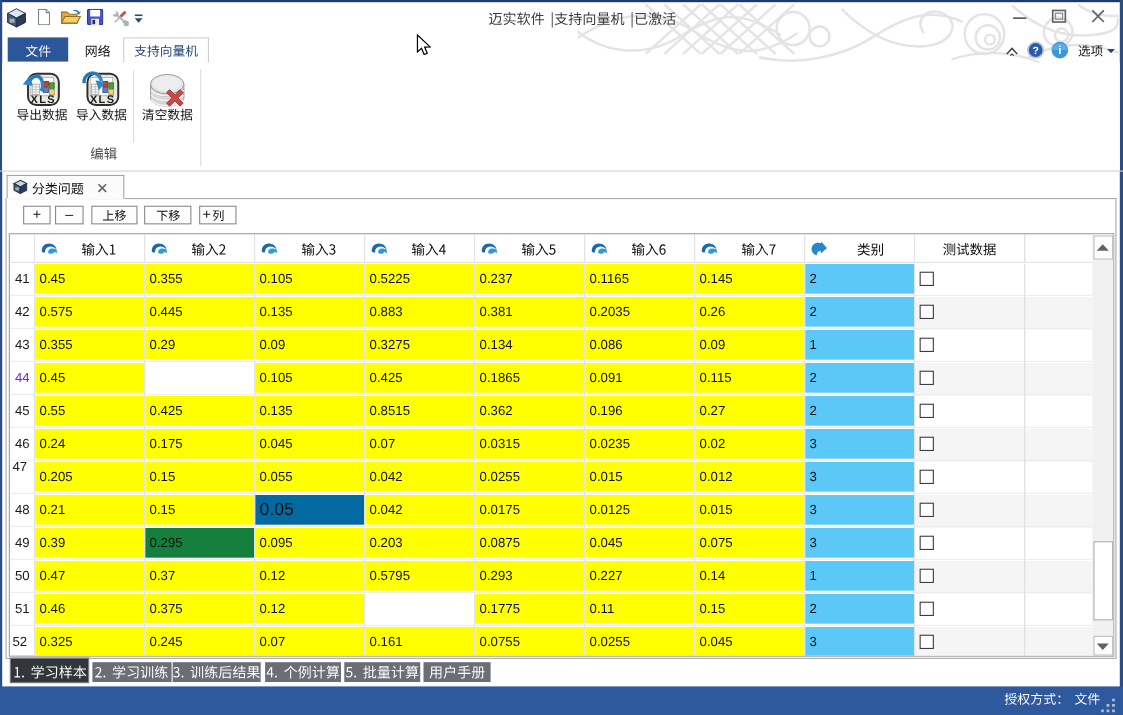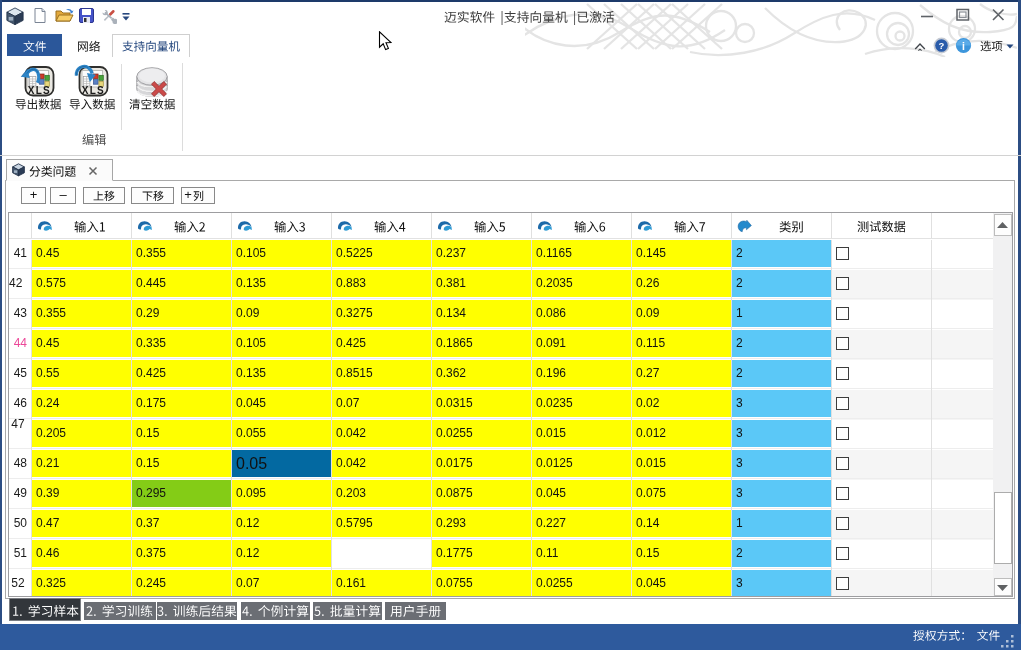--- a/index.html
+++ b/index.html
@@ -332,21 +332,21 @@
     <div class="a" style="left:32px;top:240px;width:99px;height:27px;background:#ffff00;font-size:12px;color:#111;padding-left:4px;line-height:27px">0.45</div>
     <div class="a" style="left:132px;top:240px;width:99px;height:27px;background:#ffff00;font-size:12px;color:#111;padding-left:4px;line-height:27px">0.355</div>
     <div class="a" style="left:232px;top:240px;width:99px;height:27px;background:#ffff00;font-size:12px;color:#111;padding-left:4px;line-height:27px">0.105</div>
     <div class="a" style="left:332px;top:240px;width:99px;height:27px;background:#ffff00;font-size:12px;color:#111;padding-left:4px;line-height:27px">0.5225</div>
     <div class="a" style="left:432px;top:240px;width:99px;height:27px;background:#ffff00;font-size:12px;color:#111;padding-left:4px;line-height:27px">0.237</div>
     <div class="a" style="left:532px;top:240px;width:99px;height:27px;background:#ffff00;font-size:12px;color:#111;padding-left:4px;line-height:27px">0.1165</div>
     <div class="a" style="left:632px;top:240px;width:99px;height:27px;background:#ffff00;font-size:12px;color:#111;padding-left:4px;line-height:27px">0.145</div>
     <div class="a" style="left:732px;top:240px;width:99px;height:27px;background:#5bc8f7;font-size:12px;color:#111;padding-left:4px;line-height:27px">2</div>
     <div class="a" style="left:836px;top:247px;width:13px;height:13px;background:#fff;border:1.5px solid #3c3c3c"></div>
     <div class="a" style="left:9px;top:268px;width:984px;height:1px;background:#ededed"></div>
-    <div class="a" style="left:9px;top:270px;width:22px;height:30px;font-size:12px;color:#1a1a1a;text-align:left;padding-right:4px;line-height:27px">42</div>
+    <div class="a" style="left:9px;top:270px;width:22px;height:30px;font-size:12px;color:#1a1a1a;text-align:right;padding-right:4px;line-height:27px">42</div>
     <div class="a" style="left:832px;top:270px;width:99px;height:30px;background:#f5f5f5"></div>
     <div class="a" style="left:932px;top:270px;width:61px;height:30px;background:#f5f5f5"></div>
     <div class="a" style="left:32px;top:270px;width:99px;height:27px;background:#ffff00;font-size:12px;color:#111;padding-left:4px;line-height:27px">0.575</div>
     <div class="a" style="left:132px;top:270px;width:99px;height:27px;background:#ffff00;font-size:12px;color:#111;padding-left:4px;line-height:27px">0.445</div>
     <div class="a" style="left:232px;top:270px;width:99px;height:27px;background:#ffff00;font-size:12px;color:#111;padding-left:4px;line-height:27px">0.135</div>
     <div class="a" style="left:332px;top:270px;width:99px;height:27px;background:#ffff00;font-size:12px;color:#111;padding-left:4px;line-height:27px">0.883</div>
     <div class="a" style="left:432px;top:270px;width:99px;height:27px;background:#ffff00;font-size:12px;color:#111;padding-left:4px;line-height:27px">0.381</div>
     <div class="a" style="left:532px;top:270px;width:99px;height:27px;background:#ffff00;font-size:12px;color:#111;padding-left:4px;line-height:27px">0.2035</div>
     <div class="a" style="left:632px;top:270px;width:99px;height:27px;background:#ffff00;font-size:12px;color:#111;padding-left:4px;line-height:27px">0.26</div>
     <div class="a" style="left:732px;top:270px;width:99px;height:27px;background:#5bc8f7;font-size:12px;color:#111;padding-left:4px;line-height:27px">2</div>
@@ -358,25 +358,24 @@
     <div class="a" style="left:32px;top:300px;width:99px;height:27px;background:#ffff00;font-size:12px;color:#111;padding-left:4px;line-height:27px">0.355</div>
     <div class="a" style="left:132px;top:300px;width:99px;height:27px;background:#ffff00;font-size:12px;color:#111;padding-left:4px;line-height:27px">0.29</div>
     <div class="a" style="left:232px;top:300px;width:99px;height:27px;background:#ffff00;font-size:12px;color:#111;padding-left:4px;line-height:27px">0.09</div>
     <div class="a" style="left:332px;top:300px;width:99px;height:27px;background:#ffff00;font-size:12px;color:#111;padding-left:4px;line-height:27px">0.3275</div>
     <div class="a" style="left:432px;top:300px;width:99px;height:27px;background:#ffff00;font-size:12px;color:#111;padding-left:4px;line-height:27px">0.134</div>
     <div class="a" style="left:532px;top:300px;width:99px;height:27px;background:#ffff00;font-size:12px;color:#111;padding-left:4px;line-height:27px">0.086</div>
     <div class="a" style="left:632px;top:300px;width:99px;height:27px;background:#ffff00;font-size:12px;color:#111;padding-left:4px;line-height:27px">0.09</div>
     <div class="a" style="left:732px;top:300px;width:99px;height:27px;background:#5bc8f7;font-size:12px;color:#111;padding-left:4px;line-height:27px">1</div>
     <div class="a" style="left:836px;top:307px;width:13px;height:13px;background:#fff;border:1.5px solid #3c3c3c"></div>
     <div class="a" style="left:9px;top:328px;width:984px;height:1px;background:#ededed"></div>
-    <div class="a" style="left:9px;top:330px;width:22px;height:30px;font-size:12px;color:#ec4899;text-align:right;padding-right:4px;line-height:27px">44</div>
+    <div class="a" style="left:9px;top:330px;width:22px;height:30px;font-size:12px;color:#6d28d9;text-align:right;padding-right:4px;line-height:27px">44</div>
     <div class="a" style="left:832px;top:330px;width:99px;height:30px;background:#f5f5f5"></div>
     <div class="a" style="left:932px;top:330px;width:61px;height:30px;background:#f5f5f5"></div>
     <div class="a" style="left:32px;top:330px;width:99px;height:27px;background:#ffff00;font-size:12px;color:#111;padding-left:4px;line-height:27px">0.45</div>
-    <div class="a" style="left:132px;top:330px;width:99px;height:27px;background:#ffff00;font-size:12px;color:#111;padding-left:4px;line-height:27px">0.335</div>
     <div class="a" style="left:232px;top:330px;width:99px;height:27px;background:#ffff00;font-size:12px;color:#111;padding-left:4px;line-height:27px">0.105</div>
     <div class="a" style="left:332px;top:330px;width:99px;height:27px;background:#ffff00;font-size:12px;color:#111;padding-left:4px;line-height:27px">0.425</div>
     <div class="a" style="left:432px;top:330px;width:99px;height:27px;background:#ffff00;font-size:12px;color:#111;padding-left:4px;line-height:27px">0.1865</div>
     <div class="a" style="left:532px;top:330px;width:99px;height:27px;background:#ffff00;font-size:12px;color:#111;padding-left:4px;line-height:27px">0.091</div>
     <div class="a" style="left:632px;top:330px;width:99px;height:27px;background:#ffff00;font-size:12px;color:#111;padding-left:4px;line-height:27px">0.115</div>
     <div class="a" style="left:732px;top:330px;width:99px;height:27px;background:#5bc8f7;font-size:12px;color:#111;padding-left:4px;line-height:27px">2</div>
     <div class="a" style="left:836px;top:337px;width:13px;height:13px;background:#fff;border:1.5px solid #3c3c3c"></div>
     <div class="a" style="left:9px;top:358px;width:984px;height:1px;background:#ededed"></div>
     <div class="a" style="left:9px;top:360px;width:22px;height:30px;font-size:12px;color:#1a1a1a;text-align:right;padding-right:4px;line-height:27px">45</div>
     <div class="a" style="left:832px;top:360px;width:99px;height:30px;background:#ffffff"></div>
@@ -427,21 +426,21 @@
     <div class="a" style="left:432px;top:450px;width:99px;height:27px;background:#ffff00;font-size:12px;color:#111;padding-left:4px;line-height:27px">0.0175</div>
     <div class="a" style="left:532px;top:450px;width:99px;height:27px;background:#ffff00;font-size:12px;color:#111;padding-left:4px;line-height:27px">0.0125</div>
     <div class="a" style="left:632px;top:450px;width:99px;height:27px;background:#ffff00;font-size:12px;color:#111;padding-left:4px;line-height:27px">0.015</div>
     <div class="a" style="left:732px;top:450px;width:99px;height:27px;background:#5bc8f7;font-size:12px;color:#111;padding-left:4px;line-height:27px">3</div>
     <div class="a" style="left:836px;top:457px;width:13px;height:13px;background:#fff;border:1.5px solid #3c3c3c"></div>
     <div class="a" style="left:9px;top:478px;width:984px;height:1px;background:#ededed"></div>
     <div class="a" style="left:9px;top:480px;width:22px;height:30px;font-size:12px;color:#1a1a1a;text-align:right;padding-right:4px;line-height:27px">49</div>
     <div class="a" style="left:832px;top:480px;width:99px;height:30px;background:#ffffff"></div>
     <div class="a" style="left:932px;top:480px;width:61px;height:30px;background:#ffffff"></div>
     <div class="a" style="left:32px;top:480px;width:99px;height:27px;background:#ffff00;font-size:12px;color:#111;padding-left:4px;line-height:27px">0.39</div>
-    <div class="a" style="left:132px;top:480px;width:99px;height:27px;background:#84cc16;font-size:12px;color:#111;padding-left:4px;line-height:27px">0.295</div>
+    <div class="a" style="left:132px;top:480px;width:99px;height:27px;background:#15803d;font-size:12px;color:#111;padding-left:4px;line-height:27px">0.295</div>
     <div class="a" style="left:232px;top:480px;width:99px;height:27px;background:#ffff00;font-size:12px;color:#111;padding-left:4px;line-height:27px">0.095</div>
     <div class="a" style="left:332px;top:480px;width:99px;height:27px;background:#ffff00;font-size:12px;color:#111;padding-left:4px;line-height:27px">0.203</div>
     <div class="a" style="left:432px;top:480px;width:99px;height:27px;background:#ffff00;font-size:12px;color:#111;padding-left:4px;line-height:27px">0.0875</div>
     <div class="a" style="left:532px;top:480px;width:99px;height:27px;background:#ffff00;font-size:12px;color:#111;padding-left:4px;line-height:27px">0.045</div>
     <div class="a" style="left:632px;top:480px;width:99px;height:27px;background:#ffff00;font-size:12px;color:#111;padding-left:4px;line-height:27px">0.075</div>
     <div class="a" style="left:732px;top:480px;width:99px;height:27px;background:#5bc8f7;font-size:12px;color:#111;padding-left:4px;line-height:27px">3</div>
     <div class="a" style="left:836px;top:487px;width:13px;height:13px;background:#fff;border:1.5px solid #3c3c3c"></div>
     <div class="a" style="left:9px;top:508px;width:984px;height:1px;background:#ededed"></div>
     <div class="a" style="left:9px;top:510px;width:22px;height:30px;font-size:12px;color:#1a1a1a;text-align:right;padding-right:4px;line-height:27px">50</div>
     <div class="a" style="left:832px;top:510px;width:99px;height:30px;background:#f5f5f5"></div>

